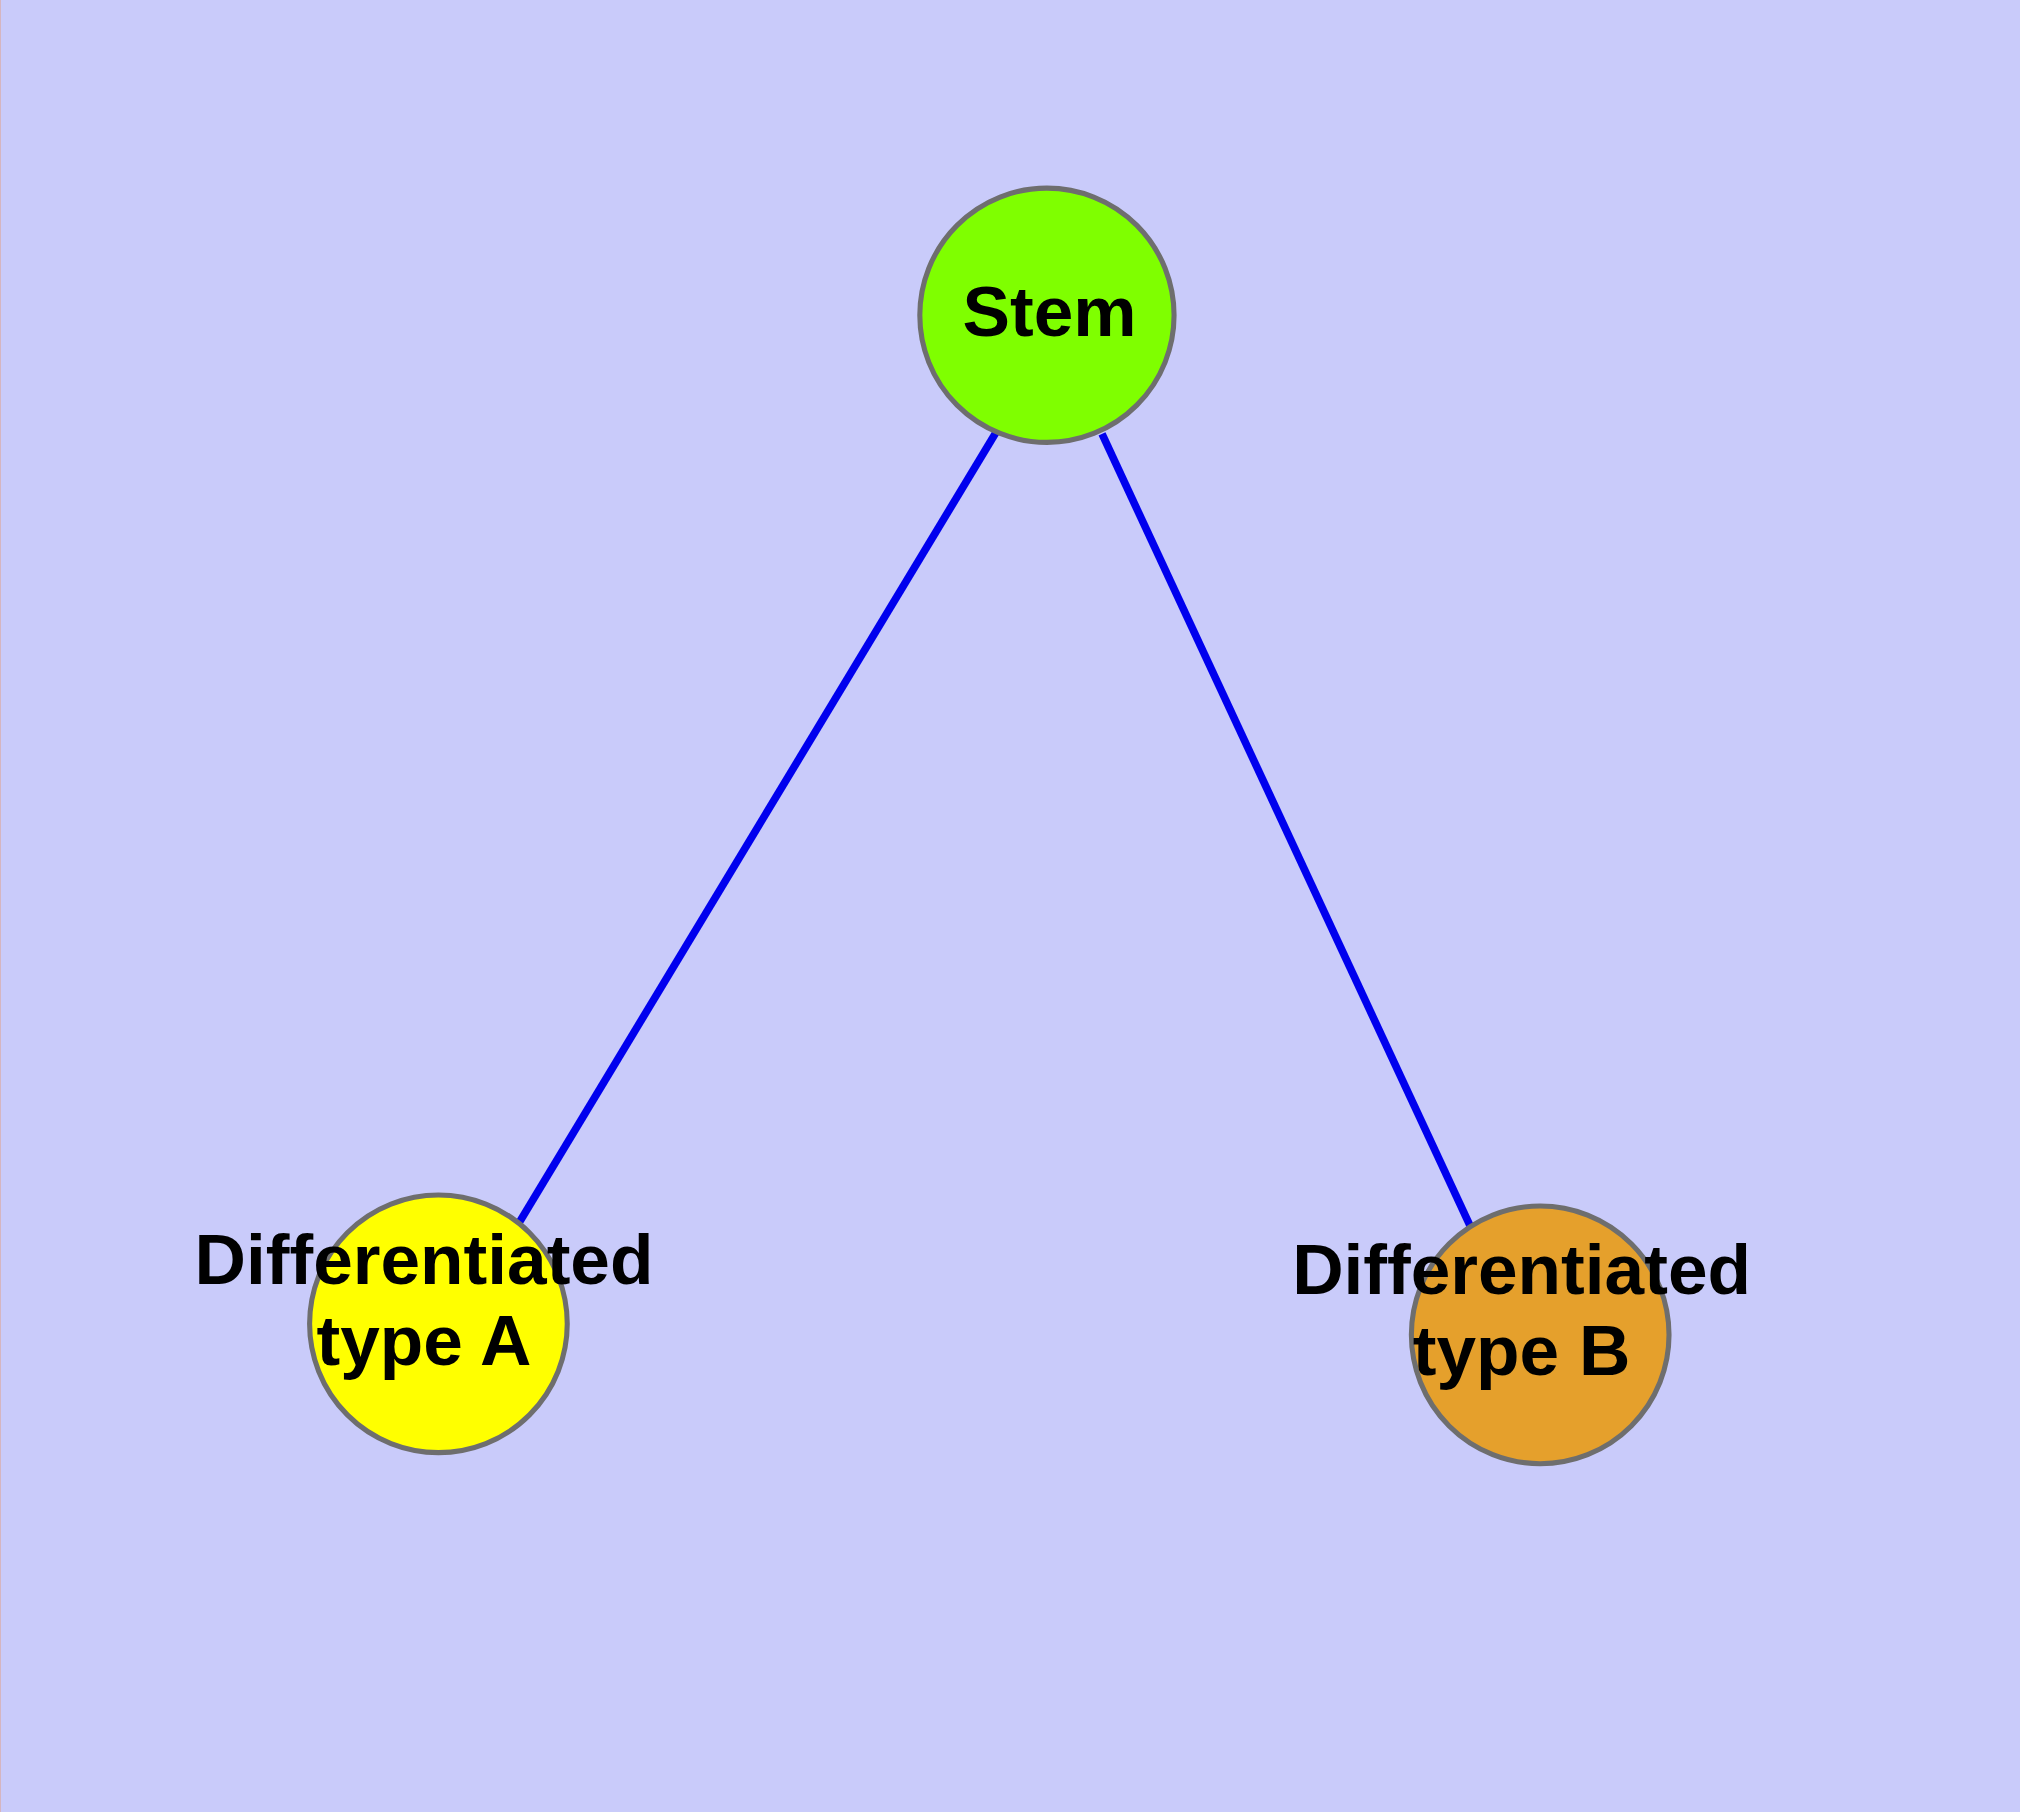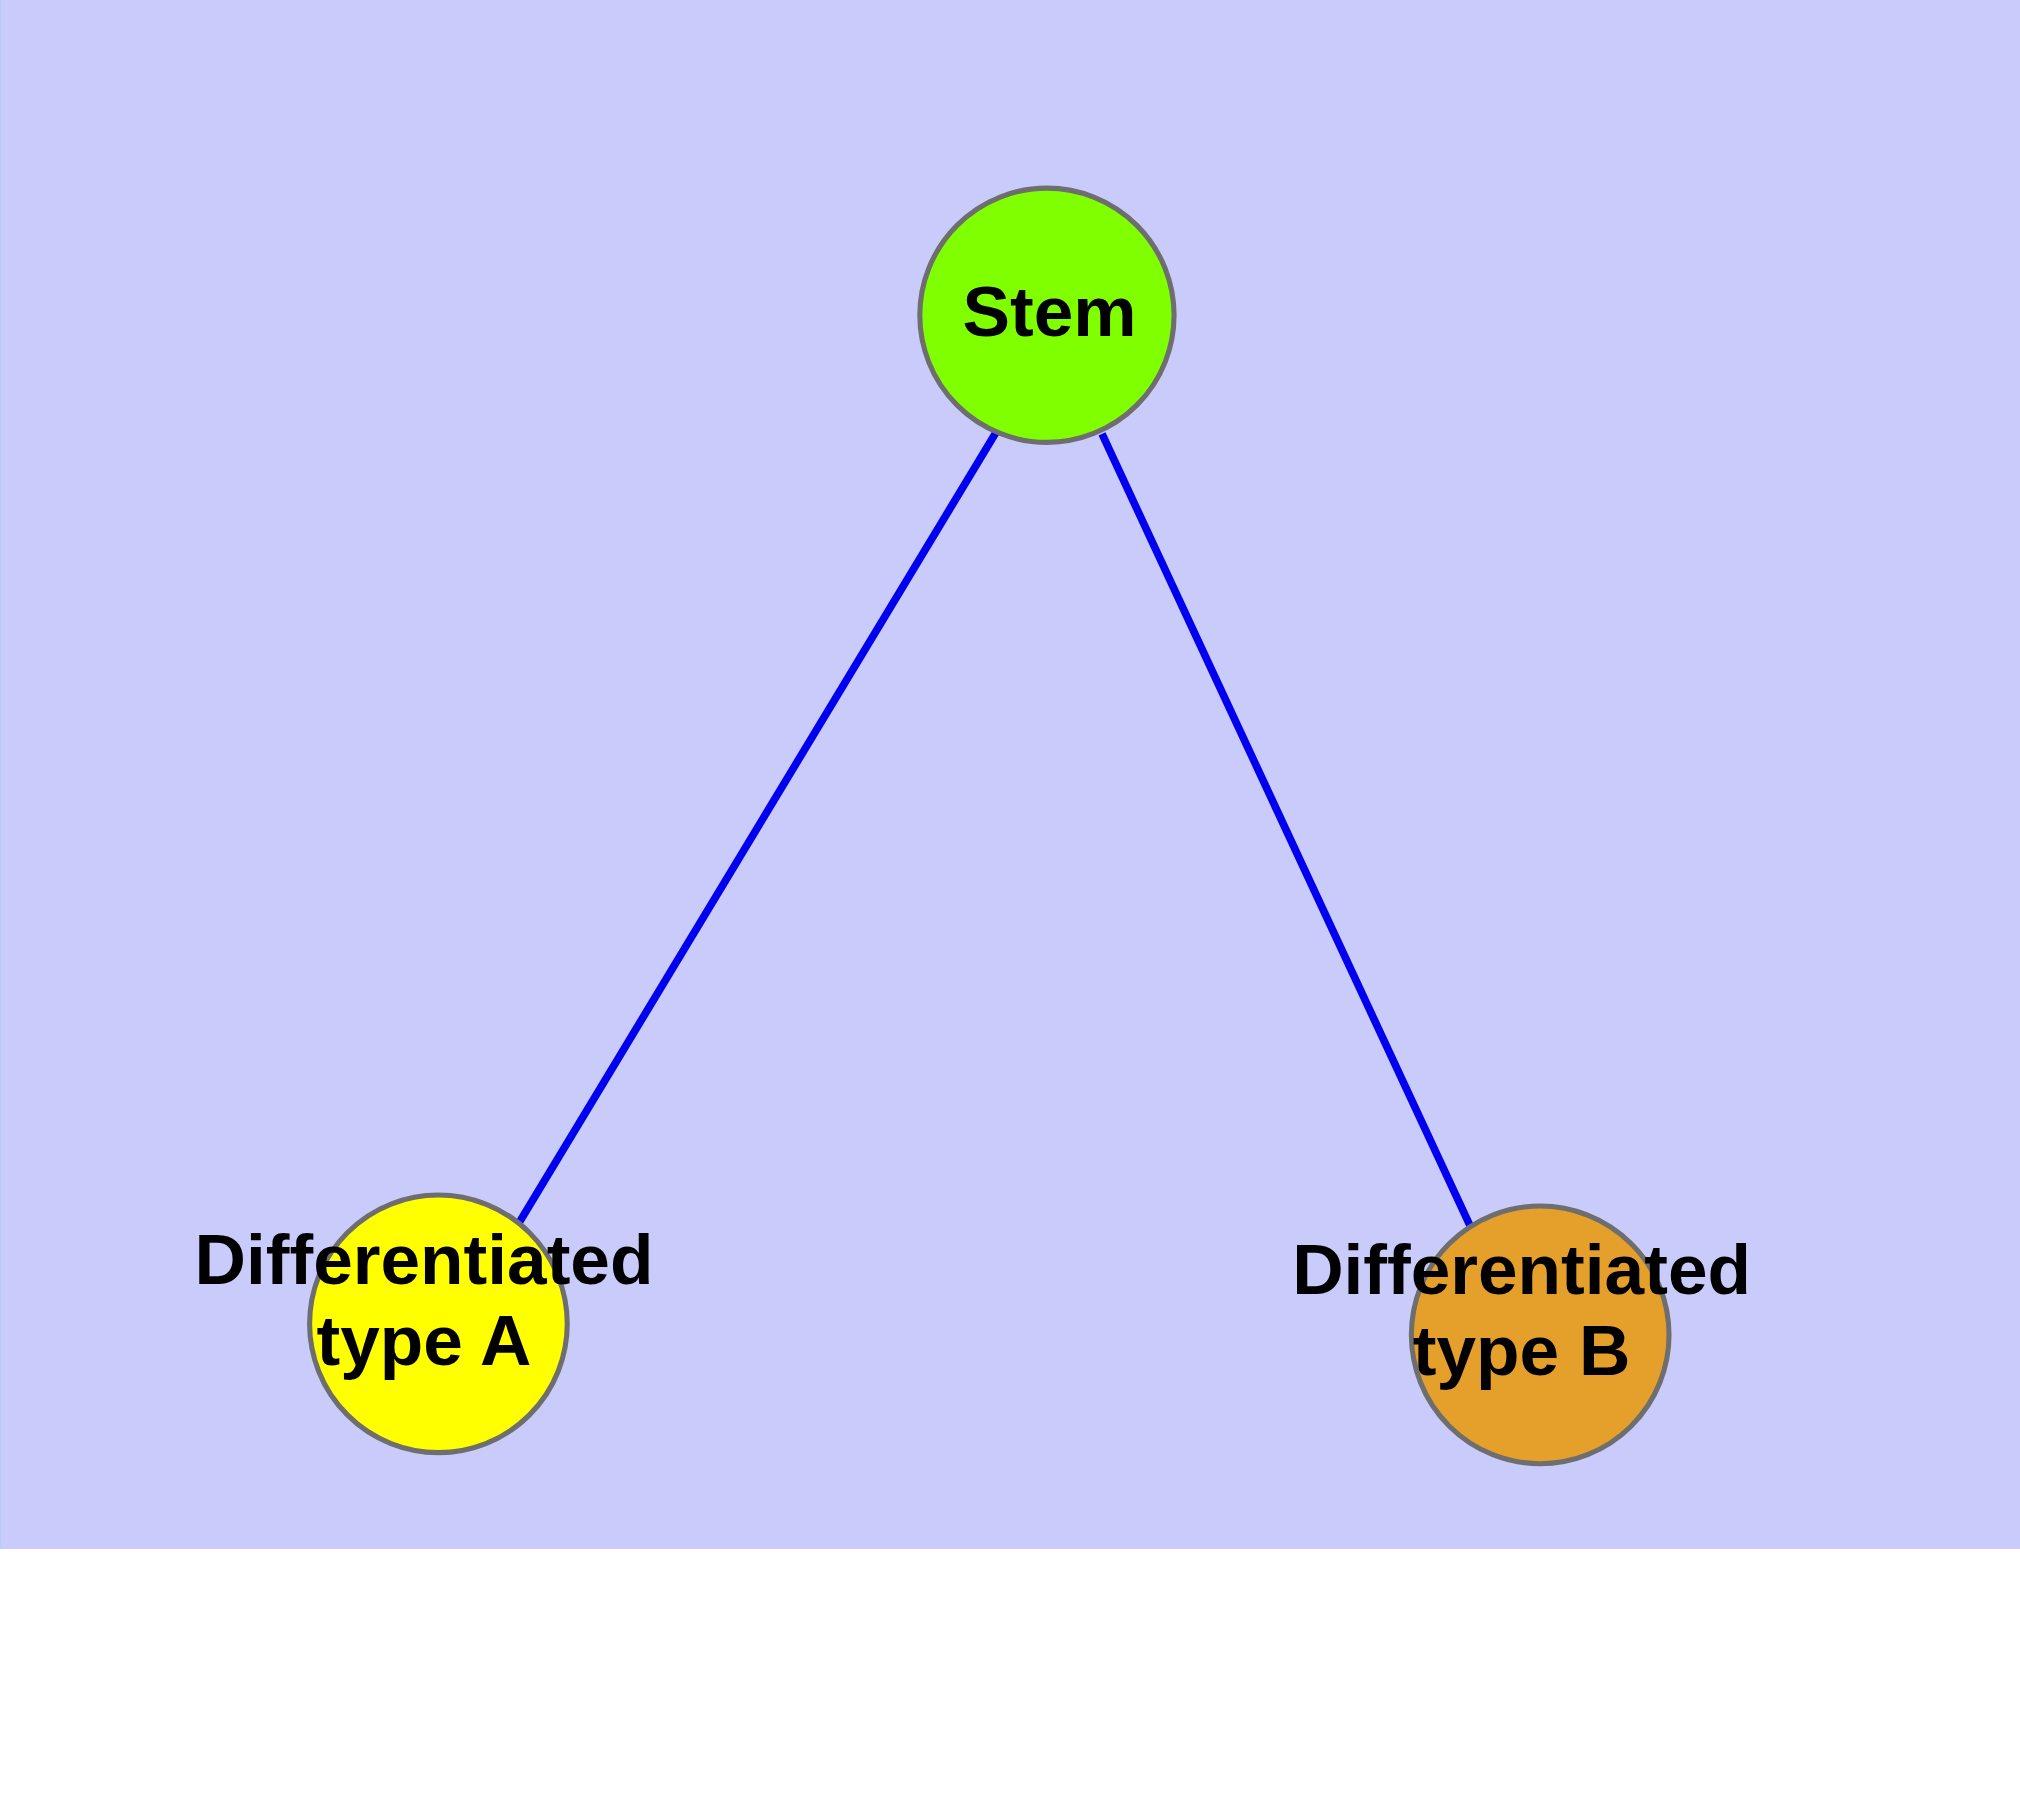--- a/index.html
+++ b/index.html
@@ -27,21 +27,21 @@
     font-weight: bold;
     fill: #000000;
     text-anchor: middle;
     dominant-baseline: middle;
     paint-order: normal;
   }
 </style>
 </head>
 <body>
 
-<div id="canvas" style="width: 2021px; height: 1549px; background: #7dd3fc;">
+<div id="canvas" style="width: 2021px; height: 1812px; background: #f97316;">
   <svg id="graph-svg" viewBox="0 0 2384 2138" xmlns="http://www.w3.org/2000/svg" style="width: 2021px; height: 1812px;">
 
     <rect id="bg-rect" x="0" y="0" width="2384" height="2138" fill="#c9cbfa"></rect>
 
     <g id="edges-layer">
         <line x1="1175" y1="510" x2="612" y2="1443" stroke="#0000ee" stroke-width="9" stroke-linecap="butt"></line>
         <line x1="1300" y1="512" x2="1735" y2="1448" stroke="#0000ee" stroke-width="9" stroke-linecap="butt"></line>
       </g>
     <g id="nodes-layer">
         <circle cx="1235" cy="372" r="150" fill="#7fff00" stroke="#6e6e6e" stroke-width="6"></circle>

